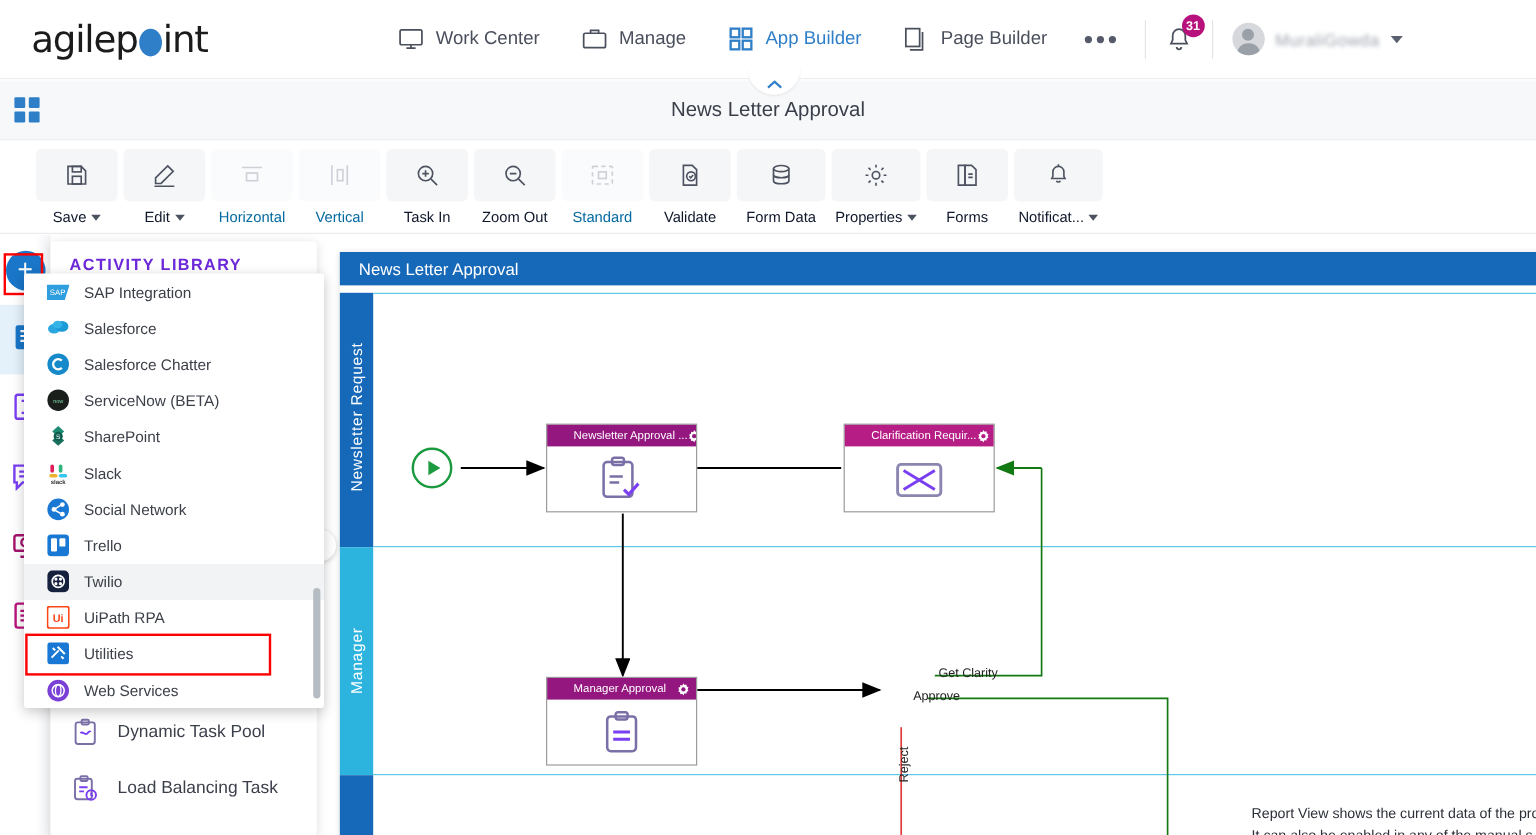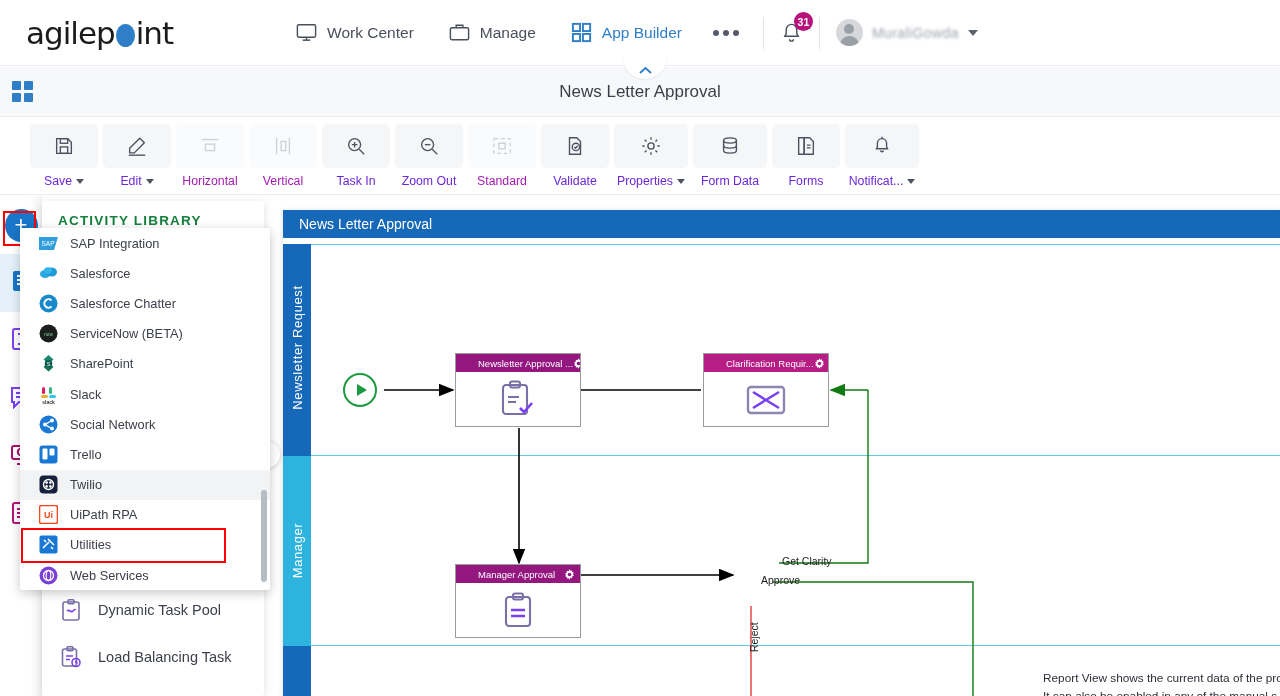--- a/index.html
+++ b/index.html
@@ -9,20 +9,21 @@
     background:#ffffff;
     color:#3b3f4a;
     position:relative;
   }
 
   
   #topnav{
     position:absolute; left:0; top:0; width:1280px; height:66px;
     background:#ffffff; display:flex; align-items:center;
     border-bottom:1px solid #eceef1;
+    gap:36px;
   }
   #logo{ margin-left:26px; font-size:31px; letter-spacing:-1px; color:#1b1b1b;
          font-family:"DejaVu Sans", sans-serif; font-weight:400; display:flex; align-items:center;}
   .logo-dot{ display:inline-block; width:19px; height:23px; border-radius:50%;
              background:#2f7ec8; margin:0 1px; position:relative; top:3px;}
   #navitems{ display:flex; align-items:center; margin-left:105px; gap:0px;}
   .navitem{ display:flex; align-items:center; gap:9px; padding:0 17px; cursor:pointer;
             font-size:15.5px; color:#4a4f5c; height:66px;}
   .navitem.active{ color:#2f7ec8; }
   .navicon{ width:23px; height:23px; display:block; }
@@ -64,43 +65,43 @@
   #toolbar{
     position:absolute; left:0; top:117px; width:1280px; height:78px;
     background:#ffffff; display:flex; align-items:flex-start; padding-left:30px;
     border-bottom:1px solid #e9ebee;
   }
   .tool{ width:68px; display:flex; flex-direction:column; align-items:center; cursor:pointer;
          margin-right:5px; padding-top:7px;}
   .toolbox{ width:68px; height:44px; background:#f5f6f8; border-radius:5px;
             display:flex; align-items:center; justify-content:center;}
   .tool.disabled .toolbox{ background:#fafbfc;}
-  .toollabel{ margin-top:6px; font-size:12.3px; color:#6d28d9; white-space:nowrap;
+  .toollabel{ margin-top:6px; font-size:12.3px; color:#0f172a; white-space:nowrap;
               display:flex; align-items:center; gap:4px;}
-  .tool.disabled .toollabel{ color:#a21caf;}
+  .tool.disabled .toollabel{ color:#0369a1;}
   .tool.wide{ width:74px;} .tool.wide .toolbox{ width:74px;}
   .dncaret{ width:0;height:0;border-left:4.5px solid transparent;border-right:4.5px solid transparent;
             border-top:5.5px solid #4d5260;}
 
   
   #rail{ position:absolute; left:0; top:196px; width:42px; height:500px;
          background:linear-gradient(to right,#ffffff 0%,#ffffff 70%,#f2f3f5 100%); }
   .railitem{ width:42px; height:58px; display:flex; align-items:center; justify-content:center;
              cursor:pointer;}
   .railitem.sel{ background:#e4f1fb;}
   #plusbtn{ width:33px; height:33px; border-radius:50%; background:#1976c8;
             display:flex; align-items:center; justify-content:center; color:#fff; font-size:22px;
             line-height:0; font-weight:300;}
   #plushighlight{ position:absolute; left:3px; top:211px; width:33px; height:35px;
                   border:2.5px solid #ff0000; pointer-events:none; }
 
   
   #libpanel{ position:absolute; left:42px; top:201px; width:222px; height:495px;
              background:#ffffff; box-shadow:0 2px 10px rgba(0,0,0,.13); border-radius:3px;}
-  #libtitle{ font-size:13.5px; letter-spacing:1.2px; color:#15803d; font-weight:700;
+  #libtitle{ font-size:13.5px; letter-spacing:1.2px; color:#6d28d9; font-weight:700;
              padding:12px 0 0 16px;}
   #libclose{ position:absolute; right:14px; top:118px; font-size:19px; color:#5a6070; cursor:pointer;
              font-weight:300;}
   .libitem{ display:flex; align-items:center; gap:14px; padding:0 0 0 16px; height:47px;
             font-size:14.5px; color:#3b3f4a; cursor:pointer;}
   .libicon{ width:26px; height:26px; display:flex; align-items:center; justify-content:center;}
   #libitems{ position:absolute; top:385px; left:0; width:222px;}
 
   
   #dropdown{ position:absolute; left:20px; top:228px; width:250px; height:362px;
@@ -192,20 +193,29 @@
         <svg viewBox="0 0 24 24" width="23" height="23" fill="none" stroke="#2f7ec8" stroke-width="2">
           <rect x="3" y="3" width="7.5" height="7.5"></rect>
             <rect x="13.5" y="3" width="7.5" height="7.5"></rect>
           <rect x="3" y="13.5" width="7.5" height="7.5"></rect>
             <rect x="13.5" y="13.5" width="7.5" height="7.5"></rect>
         </svg>
       </span>
       <span>App Builder</span>
     </div>
 
+    <div class="navitem">
+      <span class="navicon">
+        <svg viewBox="0 0 24 24" width="23" height="23" fill="none" stroke="#4a4f5c" stroke-width="1.5">
+          <rect x="3" y="3" width="12" height="15.5"></rect>
+            <path d="M17.5 6v15.5H6.5"></path>
+        </svg>
+      </span>
+      <span>Page Builder</span>
+    </div>
 
     <div id="navdots">
       <span></span>
       <span></span>
       <span></span>
     </div>
 
     <div class="vsep"></div>
 
     <div id="bellwrap">
@@ -345,40 +355,40 @@
       </svg>
     </div>
     <div class="toollabel">
         <span>Validate</span>
       </div>
   </div>
 
   <div class="tool wide">
     <div class="toolbox">
       <svg viewBox="0 0 24 24" width="22" height="22" fill="none" stroke="#4d5260" stroke-width="1.5">
-        <circle cx="12" cy="12" r="3.4"></circle>
-        <path d="M12 2.5v2.6M12 18.9v2.6M2.5 12h2.6M18.9 12h2.6M5.2 5.2l1.9 1.9M16.9 16.9l1.9 1.9M18.8 5.2l-1.9 1.9M7.1 16.9l-1.9 1.9"></path>
-      </svg>
-    </div>
-    <div class="toollabel">
-        <span>Properties</span>
-        <i class="dncaret"></i>
-      </div>
-  </div>
-
-  <div class="tool wide">
-    <div class="toolbox">
-      <svg viewBox="0 0 24 24" width="22" height="22" fill="none" stroke="#4d5260" stroke-width="1.5">
         <ellipse cx="12" cy="6" rx="7" ry="2.8"></ellipse>
           <path d="M5 6v11c0 1.6 3.1 2.8 7 2.8s7-1.2 7-2.8V6"></path>
         <path d="M5 11.5c0 1.6 3.1 2.8 7 2.8s7-1.2 7-2.8"></path>
       </svg>
     </div>
     <div class="toollabel">
         <span>Form Data</span>
+      </div>
+  </div>
+
+  <div class="tool wide">
+    <div class="toolbox">
+      <svg viewBox="0 0 24 24" width="22" height="22" fill="none" stroke="#4d5260" stroke-width="1.5">
+        <circle cx="12" cy="12" r="3.4"></circle>
+        <path d="M12 2.5v2.6M12 18.9v2.6M2.5 12h2.6M18.9 12h2.6M5.2 5.2l1.9 1.9M16.9 16.9l1.9 1.9M18.8 5.2l-1.9 1.9M7.1 16.9l-1.9 1.9"></path>
+      </svg>
+    </div>
+    <div class="toollabel">
+        <span>Properties</span>
+        <i class="dncaret"></i>
       </div>
   </div>
 
   <div class="tool">
     <div class="toolbox">
       <svg viewBox="0 0 24 24" width="22" height="22" fill="none" stroke="#4d5260" stroke-width="1.5">
         <path d="M4 3h6v18H4z"></path>
           <path d="M10 3h6l4 4v14h-10z"></path>
           <path d="M13 11h4M13 14h4"></path>
       </svg>

